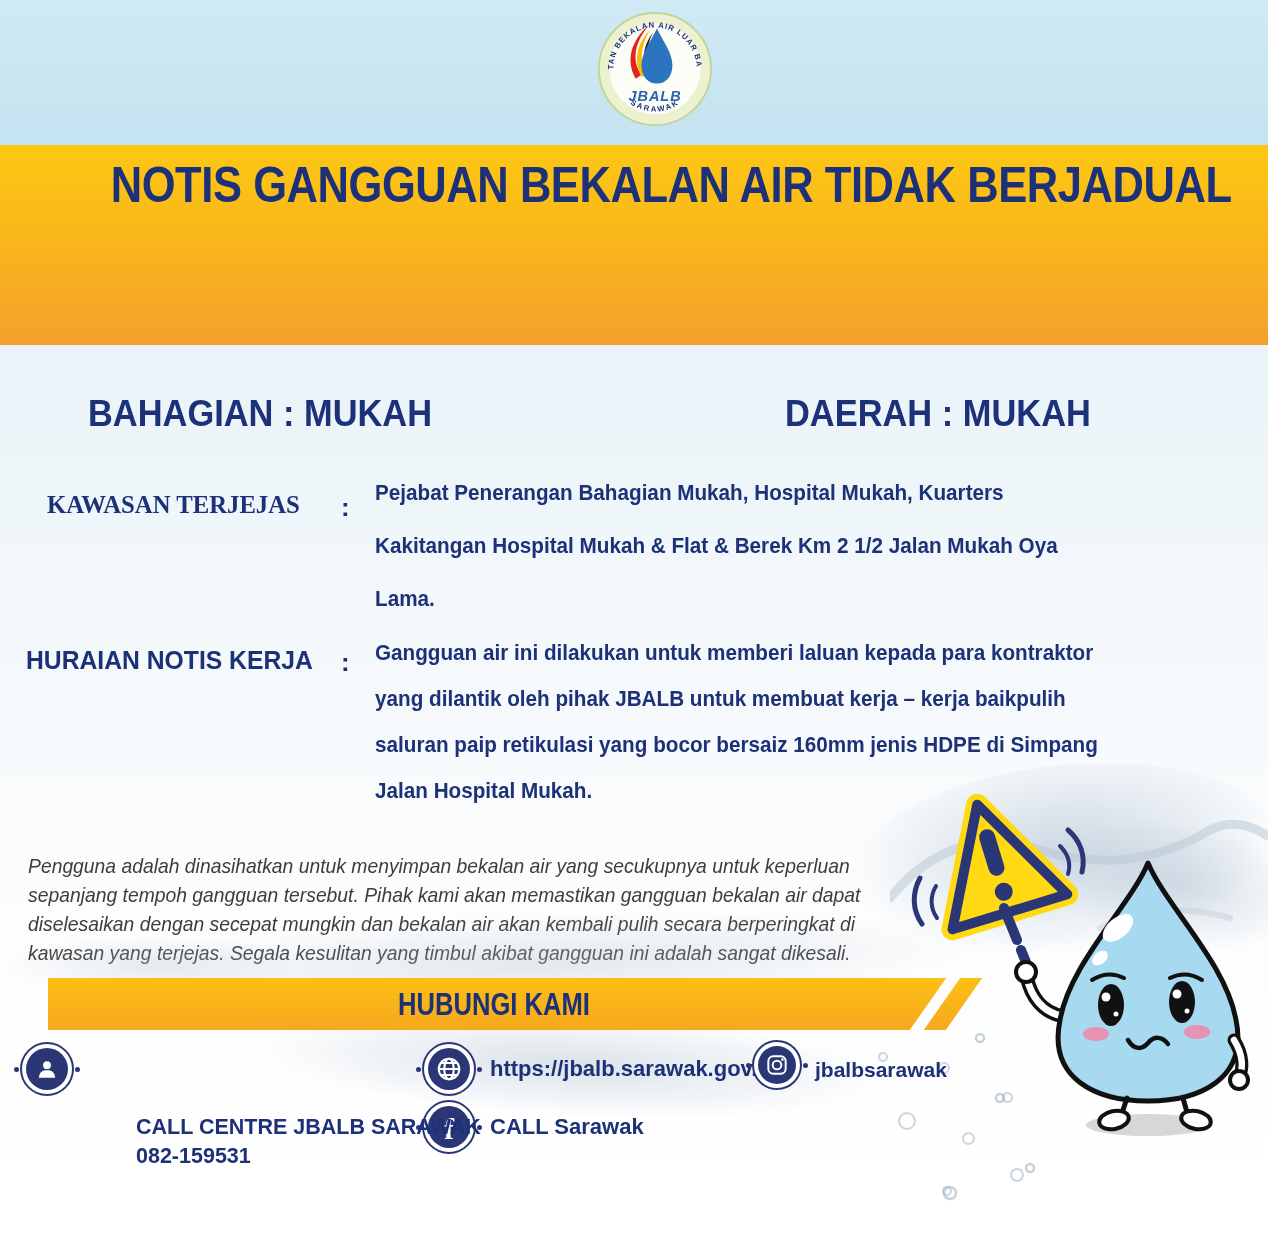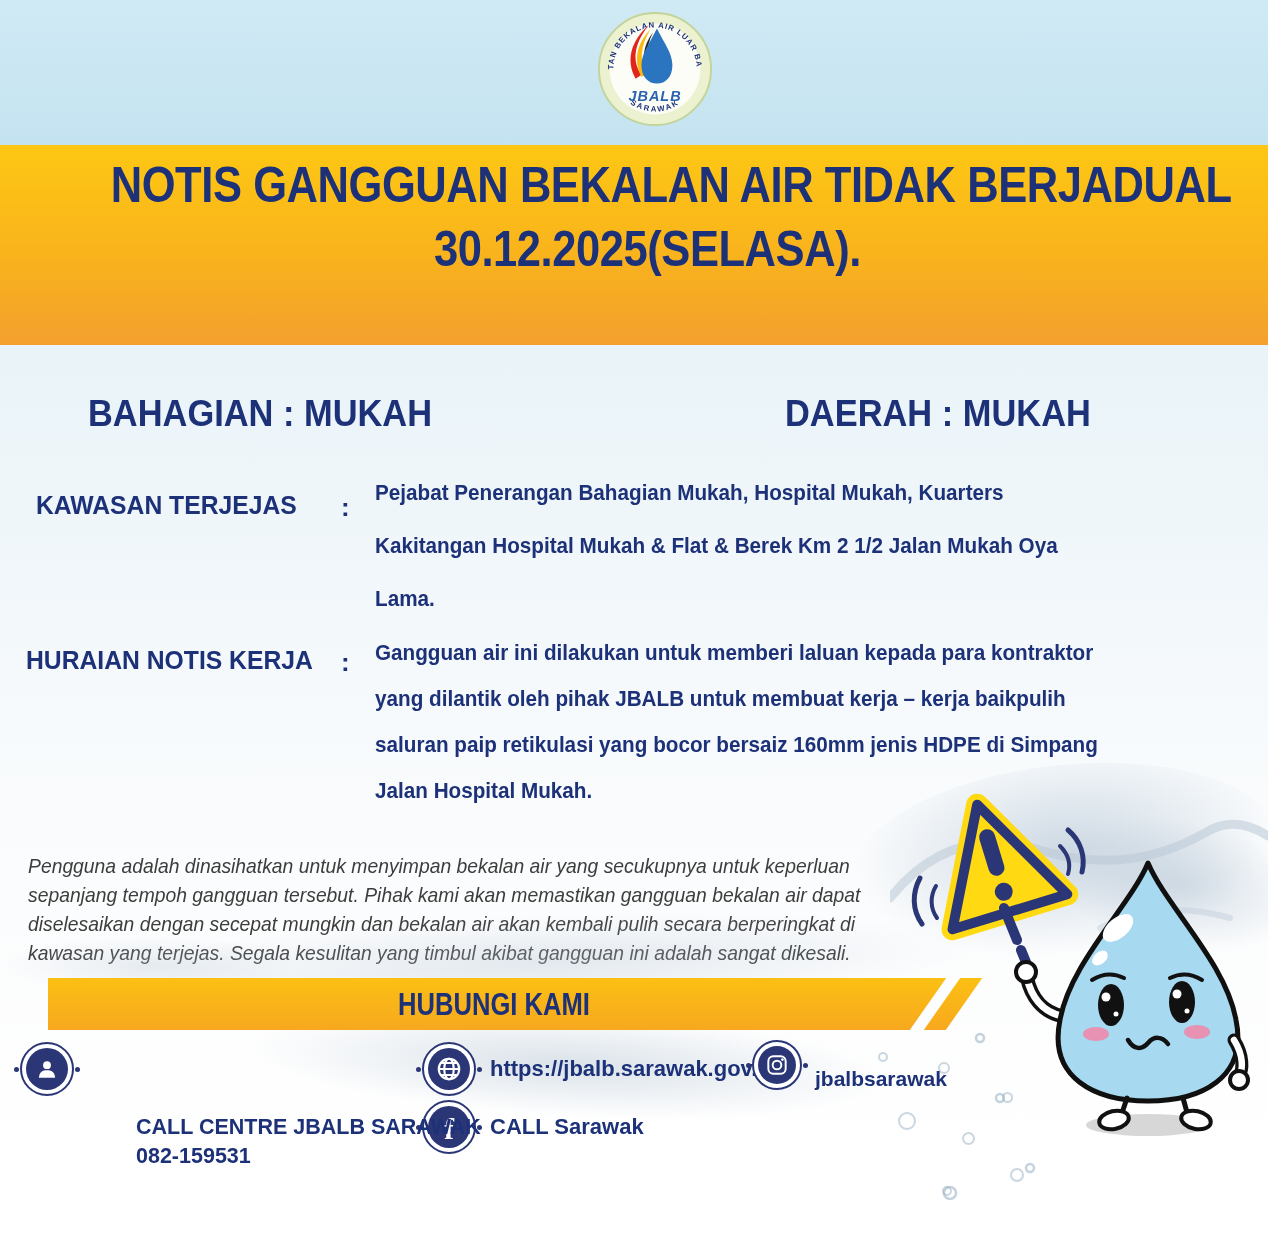--- a/index.html
+++ b/index.html
@@ -79,27 +79,26 @@
       <path d="M40,70 C30,52 34,32 54,14 C38,34 36,52 46,66 Z" fill="#e1251b"></path>
       <path d="M46,68 C38,52 40,34 56,18 C44,36 44,54 52,66 Z" fill="#fdb913"></path>
       <path d="M52,66 C46,52 47,36 58,22 C50,38 50,54 56,64 Z" fill="#222222"></path>
       <path d="M62,18 C54,34 46,44 46,56 C46,68 53,75 62,75 C71,75 78,68 78,56 C78,44 70,34 62,18 Z" fill="#2b74c0"></path>
     </g>
     <text x="60" y="93" text-anchor="middle" font-size="15" font-weight="bold" font-style="italic" fill="#2b63ae" letter-spacing="1" font-family="Liberation Sans, sans-serif">JBALB</text>
   </svg>
 
   <div class="abs title-banner">
     <div class="t-line"><span>NOTIS GANGGUAN BEKALAN AIR TIDAK BERJADUAL</span></div>
-    <div class="t-line"><span>30.12.2025(SELASA).</span></div>
   </div>
 
   <div class="abs region" style="left:88px;"><span>BAHAGIAN : MUKAH</span></div>
   <div class="abs region" style="left:785px;"><span>DAERAH : MUKAH</span></div>
 
-  <div class="abs sec-label" style="left:36px;top:490px;"><span>KAWASAN TERJEJAS</span></div>
+  <div class="abs sec-label" style="left:47px;top:490px;font-family:Liberation Serif, serif;"><span>KAWASAN TERJEJAS</span></div>
   <div class="abs sec-colon" style="left:341px;top:492px;">:</div>
   <div class="abs sec-text k-text" style="left:375px;top:466px;">Pejabat Penerangan Bahagian Mukah, Hospital Mukah, Kuarters
 Kakitangan Hospital Mukah &amp; Flat &amp; Berek Km 2 1/2 Jalan Mukah Oya
 Lama.</div>
 
   <div class="abs sec-label" style="left:26px;top:645px;text-align:center;"><span>HURAIAN NOTIS KERJA</span></div>
   <div class="abs sec-colon" style="left:341px;top:647px;">:</div>
   <div class="abs sec-text h-text" style="left:375px;top:630px;">Gangguan air ini dilakukan untuk memberi laluan kepada para kontraktor
 yang dilantik oleh pihak JBALB untuk membuat kerja – kerja baikpulih
 saluran paip retikulasi yang bocor bersaiz 160mm jenis HDPE di Simpang
@@ -153,21 +152,21 @@
 
   <div class="abs cicon" style="left:752px;top:1040px;width:50px;height:50px;">
     <span class="inner" style="width:38px;height:38px;">
       <svg viewBox="0 0 24 24" width="26" height="26" fill="none" stroke="#fff" stroke-width="1.8">
         <rect x="4" y="4" width="16" height="16" rx="4.5"></rect>
           <circle cx="12" cy="12" r="4"></circle>
           <circle cx="17" cy="7" r="1.2" fill="#fff" stroke="none"></circle>
       </svg>
     </span>
   </div>
-  <div class="abs ctext" style="left:815px;top:1058px;font-size:21px;margin-top:9px;">jbalbsarawak</div>
+  <div class="abs ctext" style="left:815px;top:1058px;font-size:21px;">jbalbsarawak</div>
 
   <div class="abs cicon" style="left:422px;top:1100px;">
     <span class="inner">
         <span class="fb-f">f</span>
       </span>
   </div>
   <div class="abs ctext" style="left:490px;top:1114px;font-size:22px;">CALL Sarawak</div>
 
   <div class="abs ctext callcentre" style="left:88px;top:1113px;font-size:21.5px;">
     <div>CALL CENTRE JBALB SARAWAK</div>

